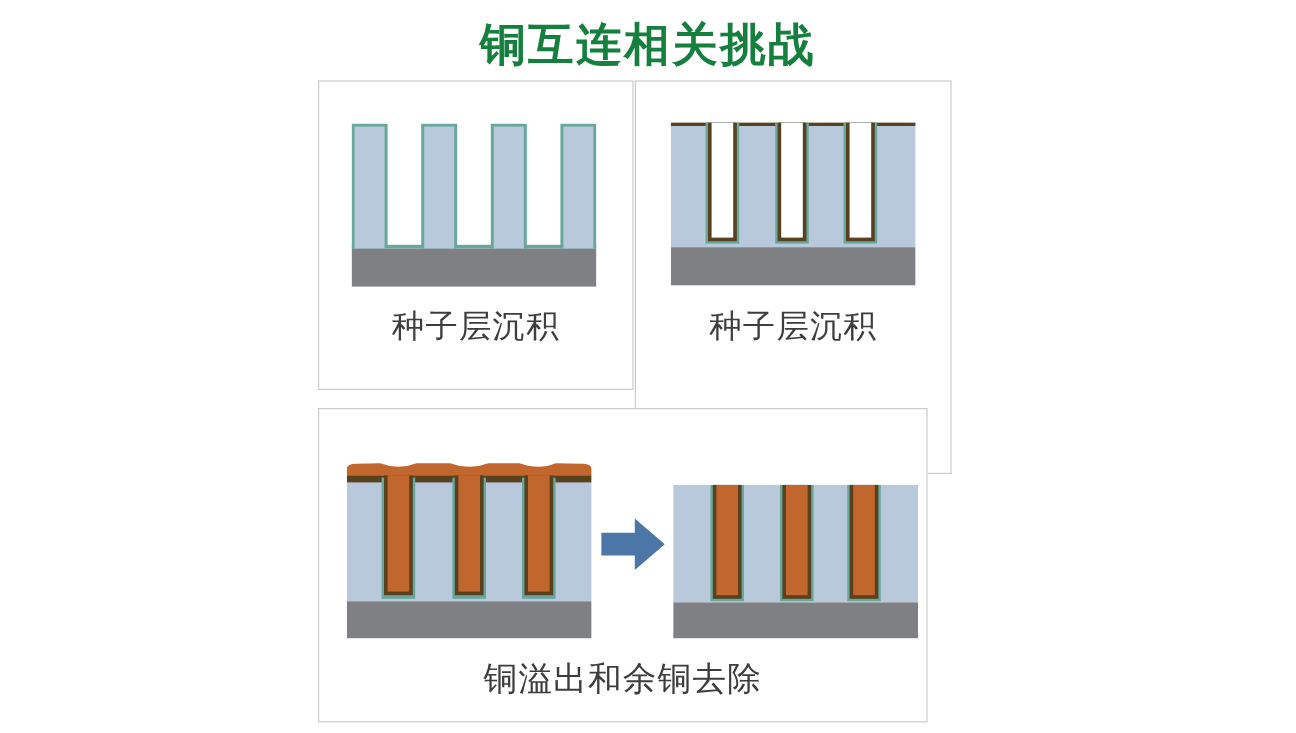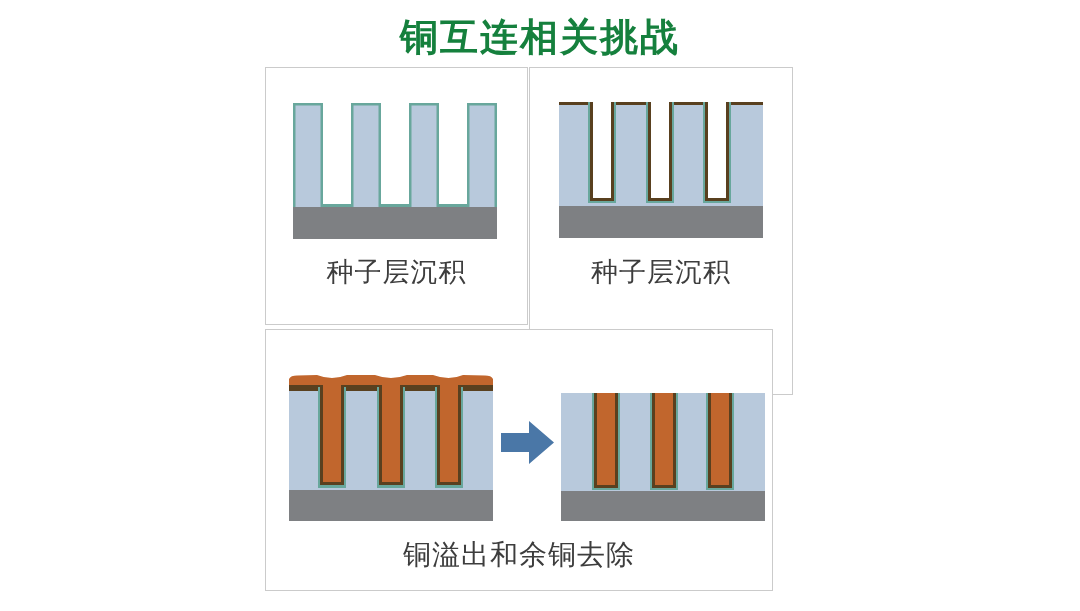--- a/index.html
+++ b/index.html
@@ -11,21 +11,21 @@
     text-align:center; font-size:38px; font-weight:bold;
     color:#15803d; letter-spacing:2px;
   }
 
   .panel {
     position:absolute; background:#ffffff;
     border:1px solid #cbcbcb;
   }
   .panel-tl { left:265px; top:67px;  width:263px; height:258px; }
   .panel-tr { left:529px; top:67px;  width:264px; height:328px; }
-  .panel-b  { left:265px; top:329px; width:508px; height:262px; }
+  .panel-b  { left:265px; top:340px; width:508px; height:262px; }
 
   .diagram { position:absolute; display:block; }
   .svg-barrier { left:27px;  top:35px; width:204px; height:136px; }
   .svg-seed    { left:29px;  top:34px; width:204px; height:136px; }
   .svg-overburden { left:23px;  top:43px; width:204px; height:148px; }
   .svg-polished   { left:295px; top:63px; width:204px; height:128px; }
   .svg-arrow      { left:235px; top:91px; width:53px;  height:43px; }
 
   .caption {
     position:absolute; left:0; width:100%;

